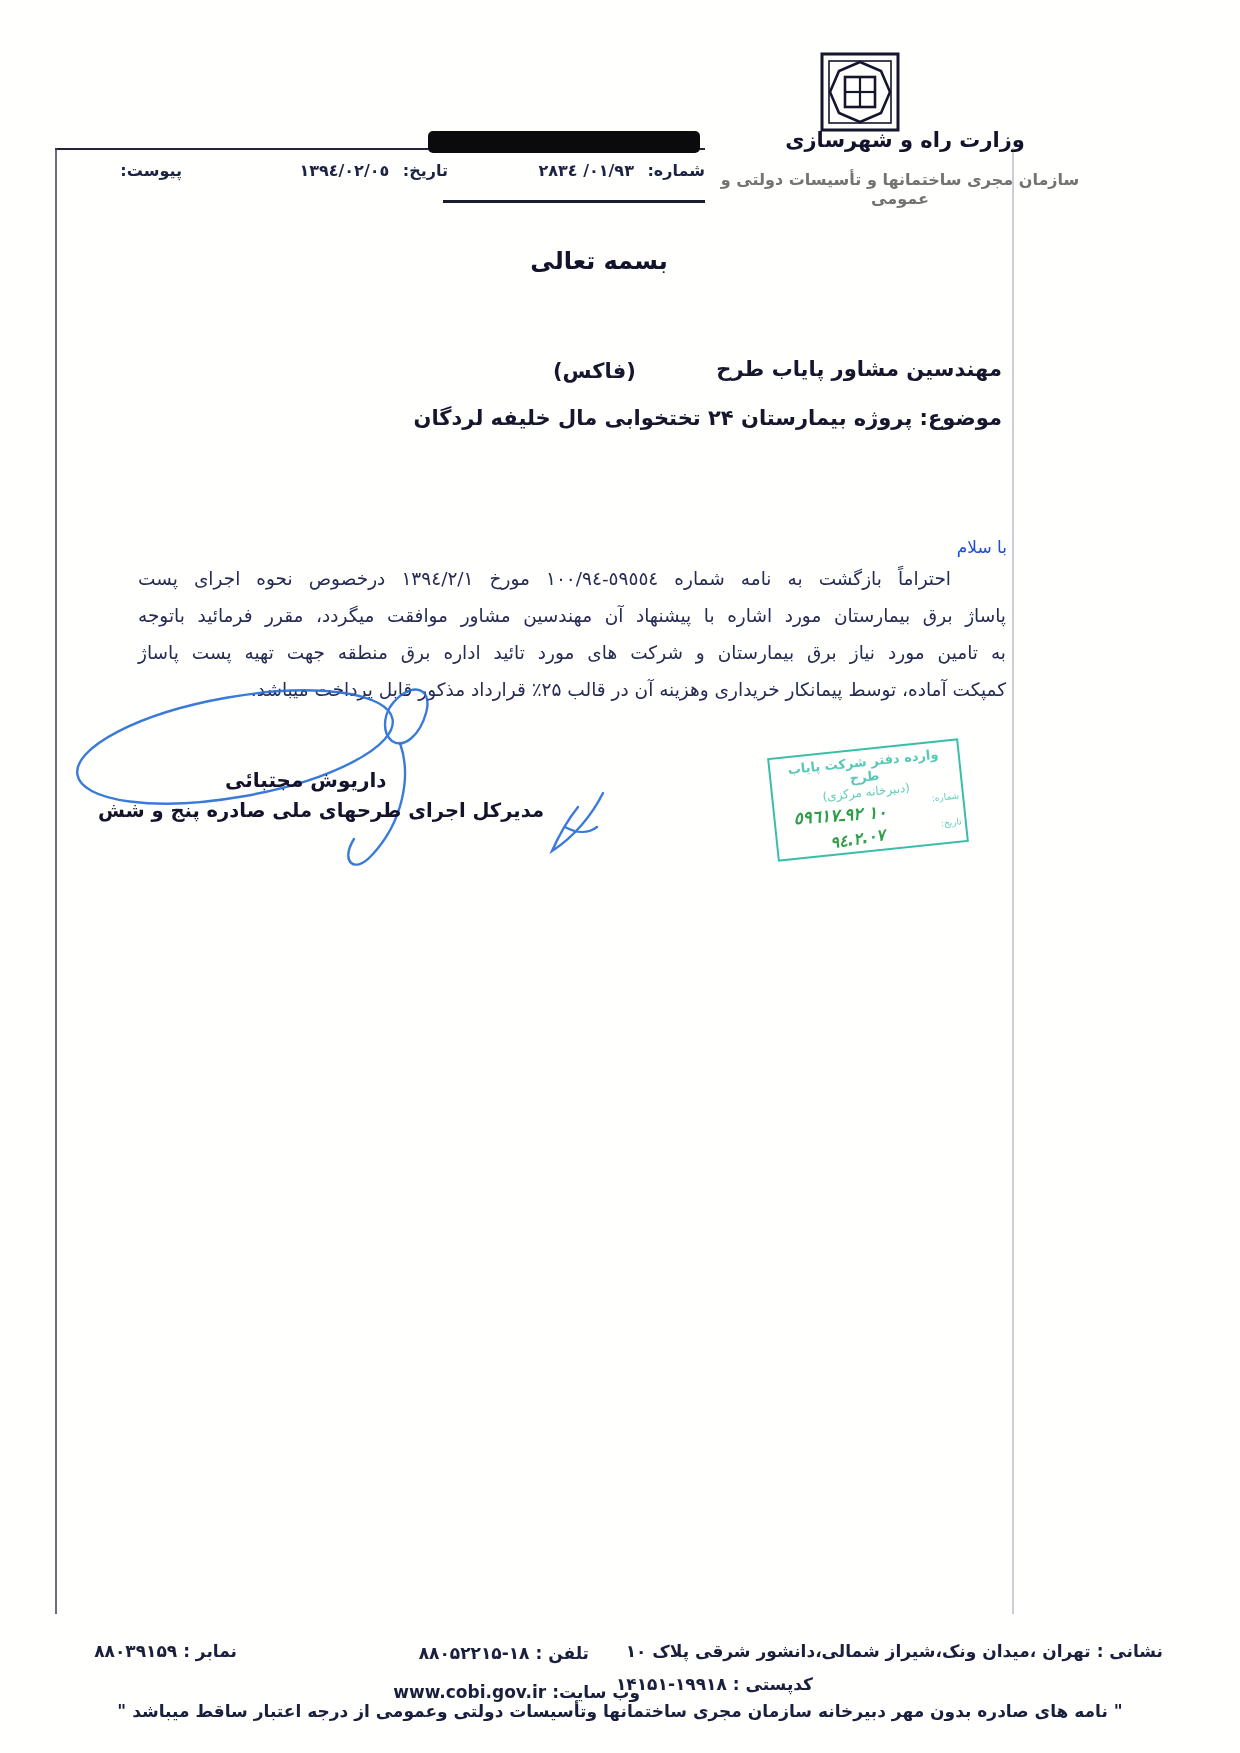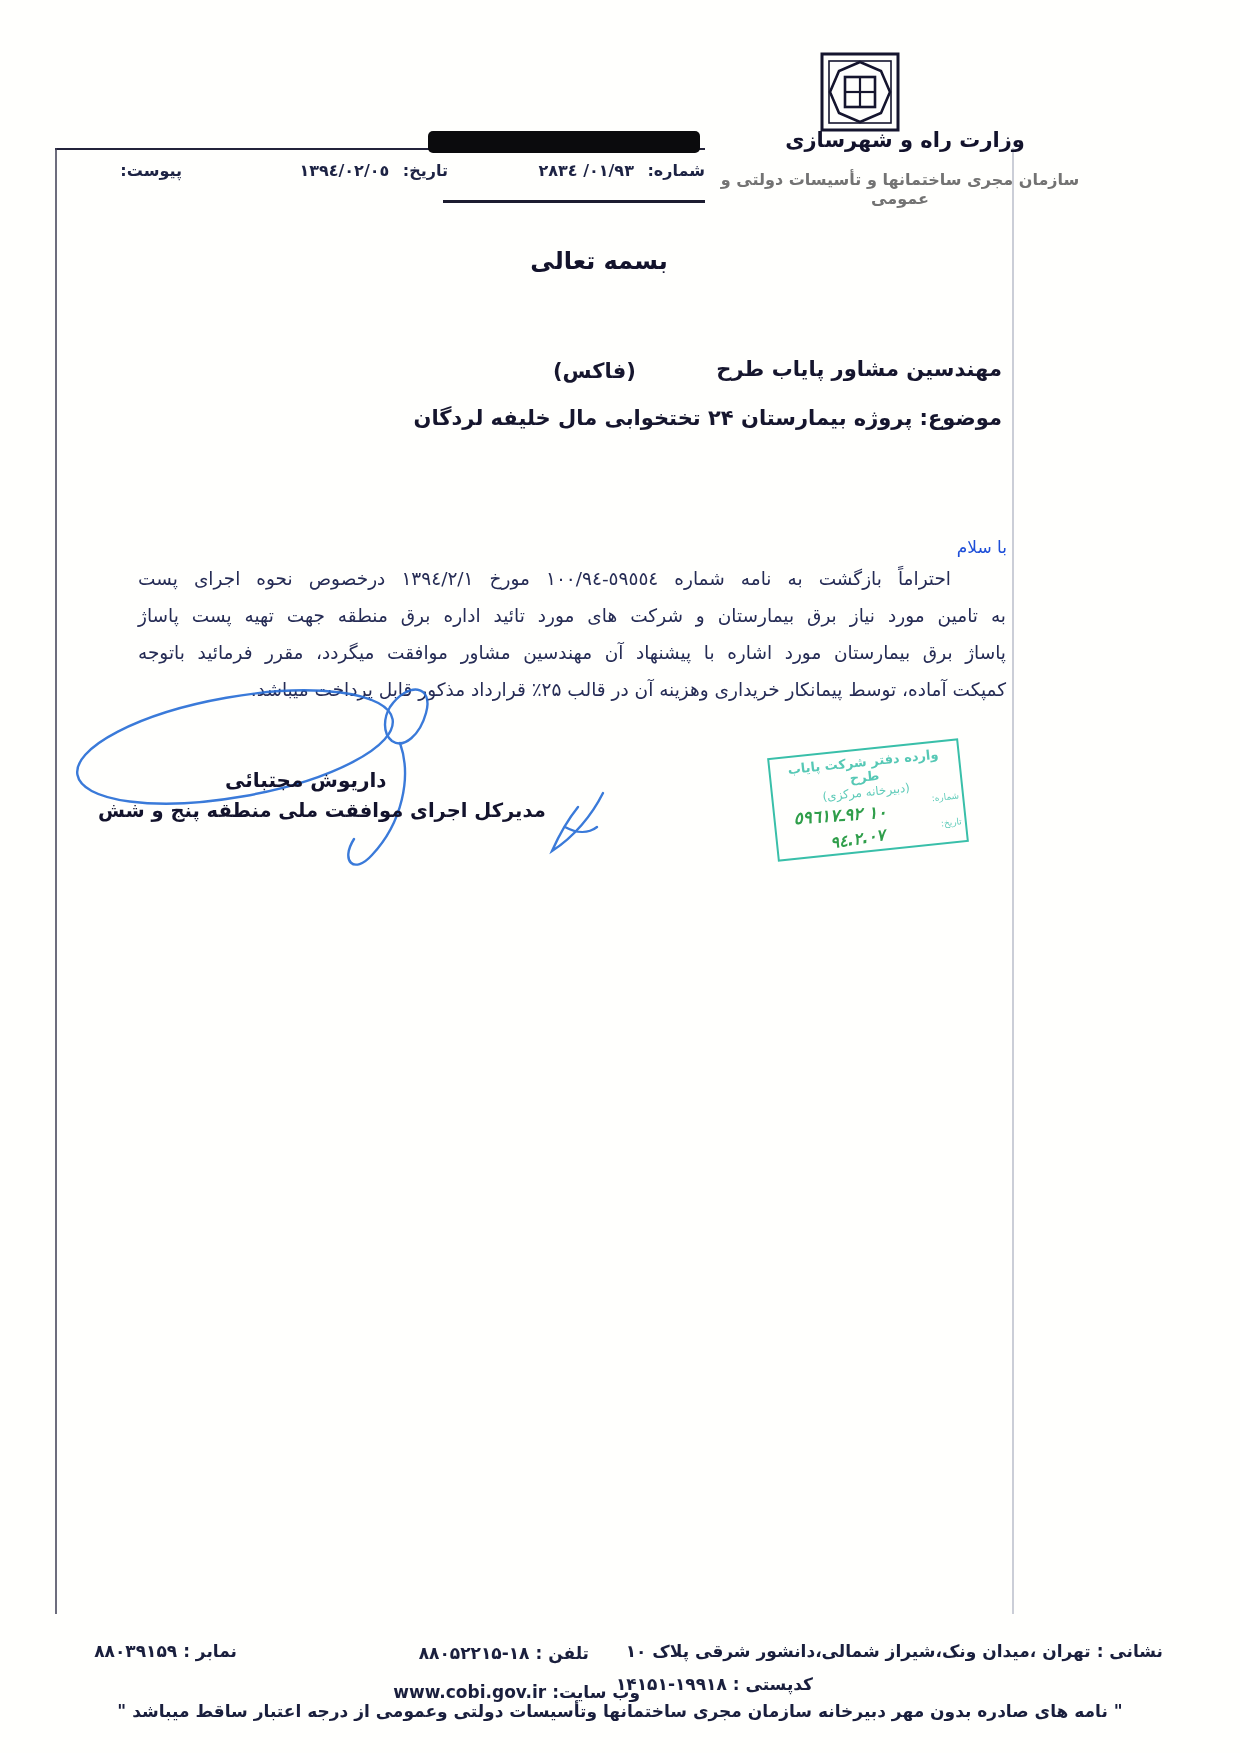--- a/index.html
+++ b/index.html
@@ -92,38 +92,38 @@
 
 <div class="abs besmeh">بسمه تعالی</div>
 
 <div class="abs recipient">مهندسین مشاور پایاب طرح</div>
 <div class="abs fax">(فاکس)</div>
 <div class="abs subject">موضوع: پروژه بیمارستان ۲۴ تختخوابی مال خلیفه لردگان</div>
 
 <div class="abs salutation">با سلام</div>
 <div class="abs body-text">
   <div class="bline first">احتراماً بازگشت به نامه شماره ٥٩٥٥٤-١٠٠/٩٤ مورخ ١٣٩٤/٢/١ درخصوص نحوه اجرای پست</div>
+  <div class="bline">پاساژ برق بیمارستان مورد اشاره با پیشنهاد آن مهندسین مشاور موافقت میگردد، مقرر فرمائید باتوجه</div>
   <div class="bline">به تامین مورد نیاز برق بیمارستان و شرکت های مورد تائید اداره برق منطقه جهت تهیه پست پاساژ</div>
-  <div class="bline">پاساژ برق بیمارستان مورد اشاره با پیشنهاد آن مهندسین مشاور موافقت میگردد، مقرر فرمائید باتوجه</div>
   <div class="bline last">کمپکت آماده، توسط پیمانکار خریداری وهزینه آن در قالب ۲۵٪ قرارداد مذکور قابل پرداخت میباشد.</div>
 </div>
 
 <div class="abs" style="left:60px;top:655px;width:560px;height:230px;pointer-events:none;">
   <svg width="560" height="230" viewBox="0 0 560 230" fill="none">
     <g stroke="#2a6fd6" stroke-width="2.4" stroke-linecap="round" opacity="0.92">
       <ellipse cx="175" cy="92" rx="160" ry="50" transform="rotate(-10 175 92)"></ellipse>
       <path d="M330 52 C 348 26, 374 30, 366 58 C 360 80, 344 94, 332 86 C 322 78, 324 62, 330 52 Z"></path>
       <path d="M340 88 C 352 122, 342 168, 312 200 C 294 220, 280 206, 294 184"></path>
       <path d="M543 138 C 532 160, 514 182, 492 196 C 500 178, 510 162, 518 152"></path>
       <path d="M505 172 C 516 178, 528 179, 537 172"></path>
     </g>
   </svg>
 </div>
 <div class="abs sig-name">داریوش مجتبائی</div>
-<div class="abs sig-title">مدیرکل اجرای موافقت ملی منطقه پنج و شش</div>
+<div class="abs sig-title">مدیرکل اجرای طرحهای ملی صادره پنج و شش</div>
 
 <div class="abs stamp">
   <div class="s1">وارده دفتر شرکت پایاب طرح</div>
   <div class="s2">(دبیرخانه مرکزی)</div>
   <span class="mini" style="top:50px;">شماره:</span>
   <span class="mini" style="top:76px;">تاریخ:</span>
   <div class="hand">١٠ ٩٢ـ٥٩٦١٧</div>
   <div class="hand2">٩٤.٢.٠٧</div>
 </div>
 

